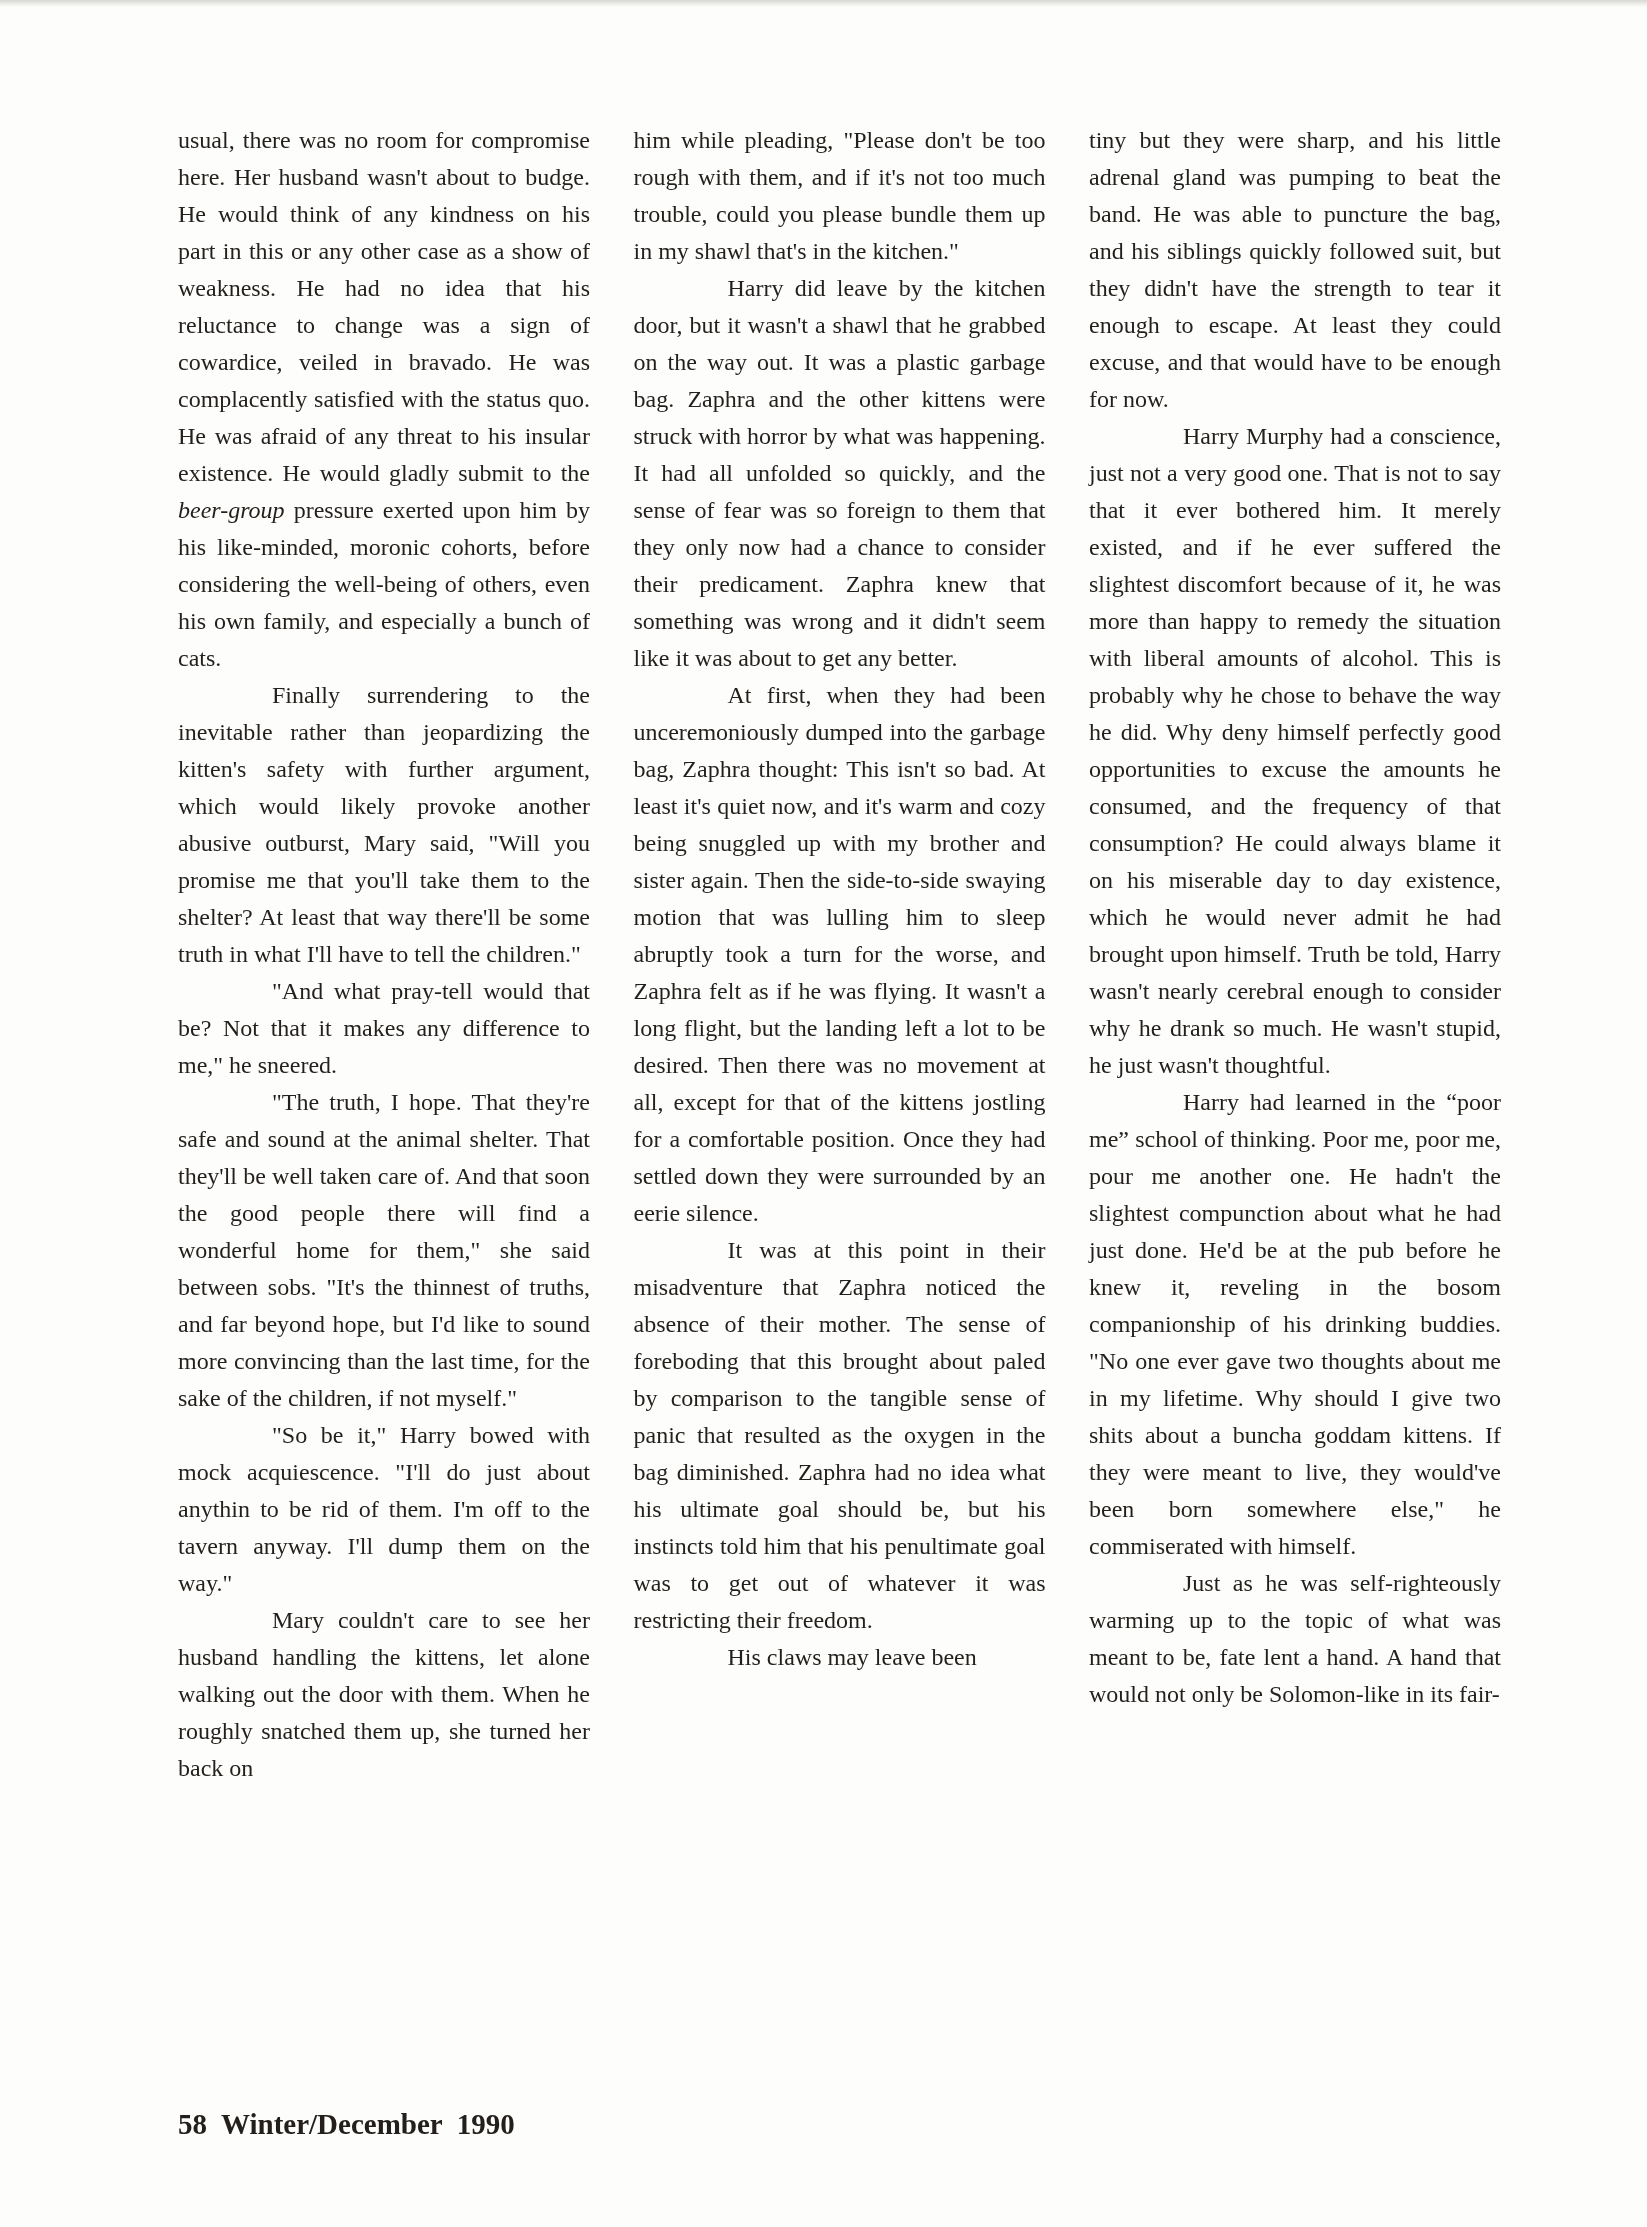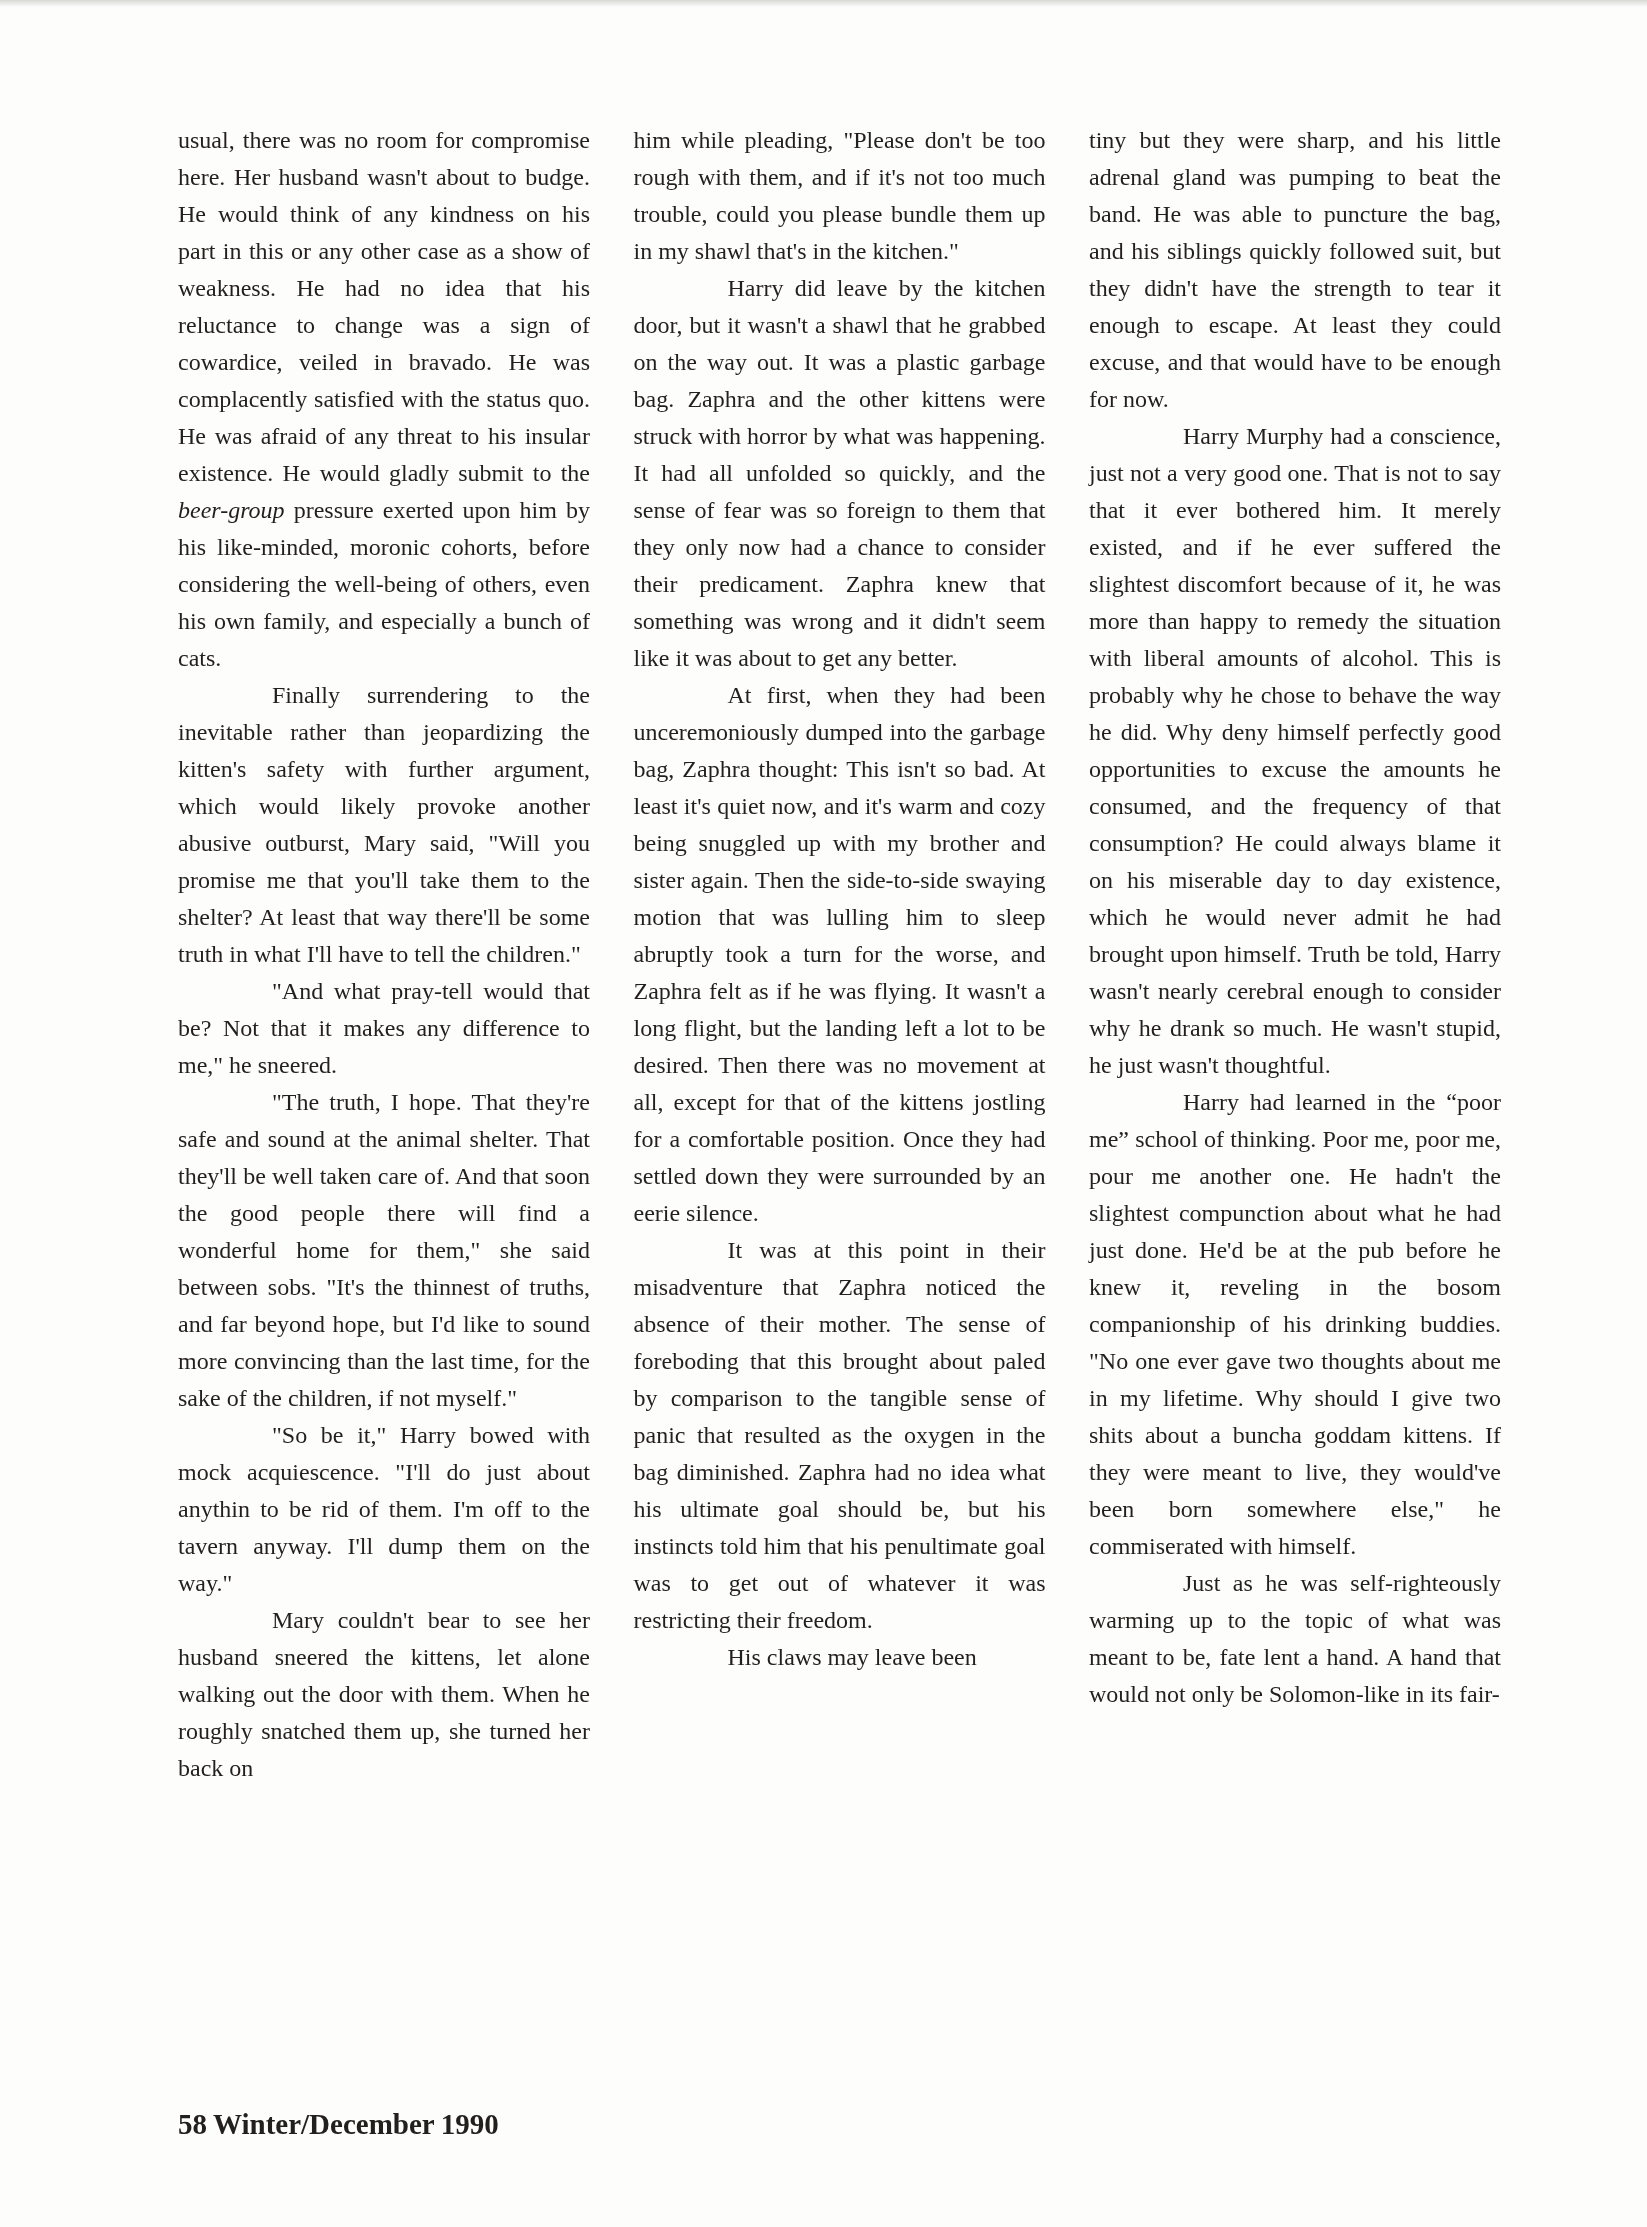--- a/index.html
+++ b/index.html
@@ -50,37 +50,37 @@
     .footer {
       position: absolute;
       left: 178px;
       top: 2108px;
       font-size: 29px;
       font-weight: bold;
       color: #231f1c;
       white-space: pre;
     }
     .footer span + span {
-      margin-left: 6px;
+      margin-left: 14px;
     }
   </style>
 </head>
 <body>
 
 <div class="page-edge"></div>
 
 <div class="columns">
 
   <div class="column">
     <p class="cont"><span>usual, there was no room for compromise here.  Her husband wasn't about to budge.  He would think of any kindness on his part in this or any other case as a show of weakness.  He had no idea that his reluctance to change was a sign of cowardice, veiled in bravado.  He was complacently satisfied with the status quo.  He was afraid of any threat to his insular existence. He would gladly submit to the </span><em>beer-group</em><span> pressure exerted upon him by his like-minded, moronic cohorts, before considering the well-being of others, even his own family, and especially a bunch of cats.</span></p>
     <p>Finally surrendering to the inevitable rather than jeopardizing the kitten's safety with further argument, which would likely provoke another abusive outburst, Mary said, "Will you promise me that you'll take them to the shelter? At least that way there'll be some truth in what I'll have to tell the children."</p>
     <p>"And what pray-tell would that be?  Not that it makes any difference to me," he sneered.</p>
     <p>"The truth, I hope.  That they're safe and sound at the animal shelter.  That they'll be well taken care of.  And that soon the good people there will find a wonderful home for them," she said between sobs.  "It's the thinnest of truths, and far beyond hope, but I'd like to sound more convincing than the last time, for the sake of the children, if not myself."</p>
     <p>"So be it," Harry bowed with mock acquiescence.  "I'll do just about anythin to be rid of them. I'm off to the tavern anyway.  I'll dump them on the way."</p>
-    <p>Mary couldn't bear to see her husband sneered the kittens, let alone walking out the door with them.  When he roughly snatched them up, she turned her back on</p>
+    <p>Mary couldn't care to see her husband handling the kittens, let alone walking out the door with them.  When he roughly snatched them up, she turned her back on</p>
   </div>
 
   <div class="column">
     <p class="cont">him while pleading, "Please don't be too rough with them, and if it's not too much trouble, could you please bundle them up in my shawl that's in the kitchen."</p>
     <p>Harry did leave by the kitchen door, but it wasn't a shawl that he grabbed on the way out.  It was a plastic garbage bag.  Zaphra and the other kittens were struck with horror by what was happening.  It had all unfolded so quickly, and the sense of fear was so foreign to them that they only now had a chance to consider their predicament. Zaphra knew that something was wrong and it didn't seem like it was about to get any better.</p>
     <p>At first, when they had been unceremoniously dumped into the garbage bag, Zaphra thought: This isn't so bad.  At least it's quiet now, and it's warm and cozy being snuggled up with my brother and sister again.  Then the side-to-side swaying motion that was lulling him to sleep abruptly took a turn for the worse, and Zaphra felt as if he was flying.  It wasn't a long flight, but the landing left a lot to be desired.  Then there was no movement at all, except for that of the kittens jostling for a comfortable position.  Once they had settled down they were surrounded by an eerie silence.</p>
     <p>It was at this point in their misadventure that Zaphra noticed the absence of their mother. The sense of foreboding that this brought about paled by comparison to the tangible sense of panic that resulted as the oxygen in the bag diminished.  Zaphra had no idea what his ultimate goal should be, but his instincts told him that his penultimate goal was to get out of whatever it was restricting their freedom.</p>
     <p>His claws may leave been</p>
   </div>
 

